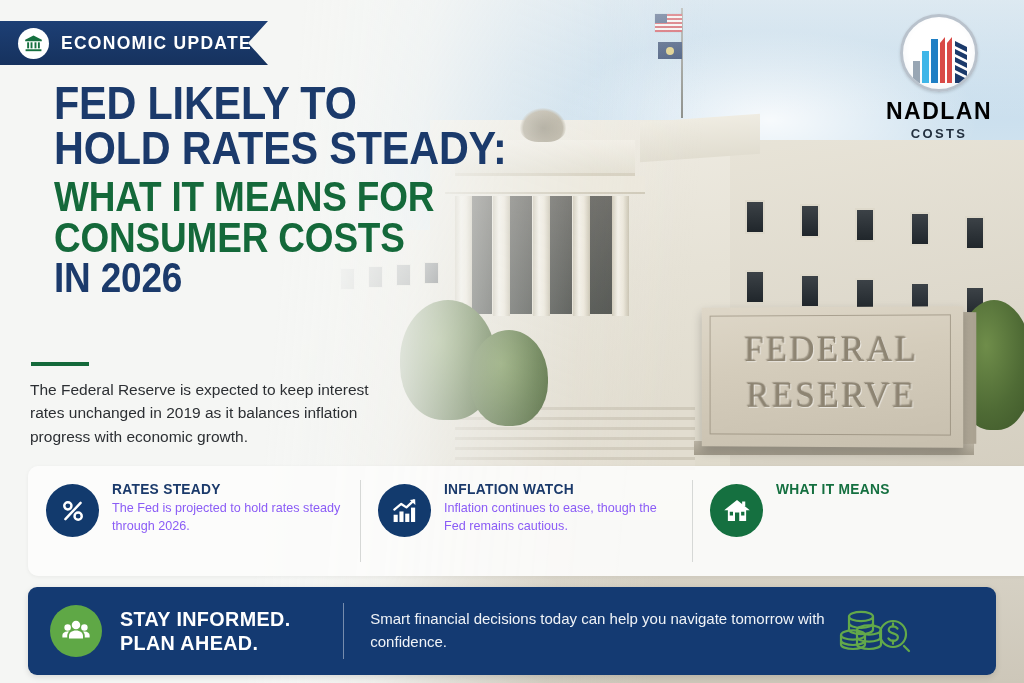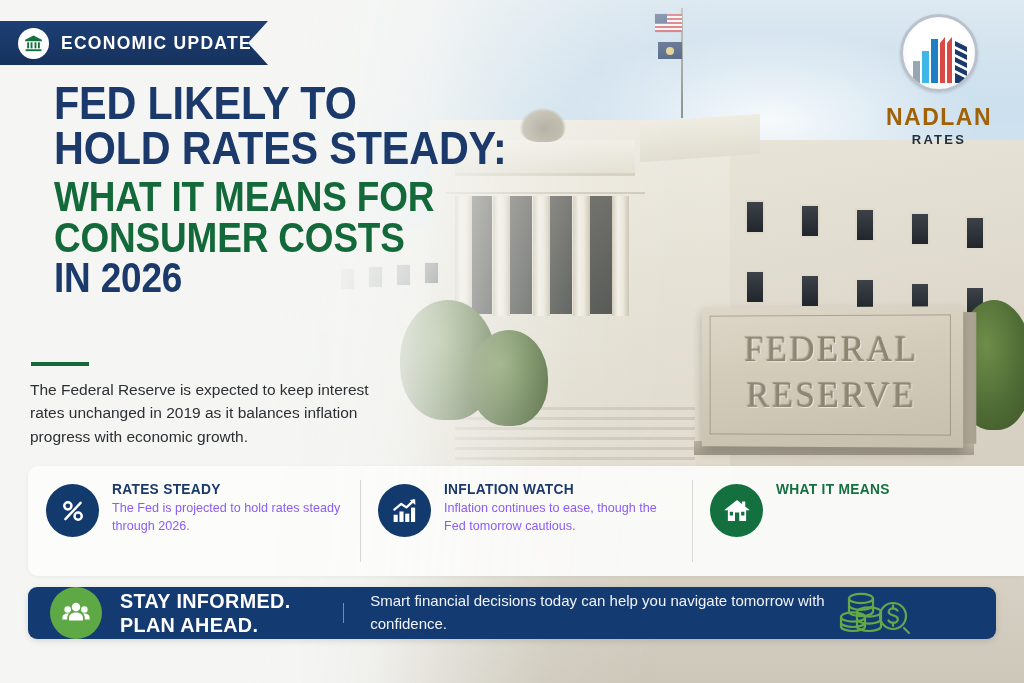--- a/index.html
+++ b/index.html
@@ -280,25 +280,25 @@
     width: 78px; height: 78px;
     margin: 0 auto;
     border-radius: 50%;
     background: radial-gradient(circle at 50% 45%, #ffffff 55%, #eceff2 100%);
     border: 3px solid #b9c2cc;
     display: flex; align-items: flex-end; justify-content: center;
     overflow: hidden;
     box-shadow: 0 1px 3px rgba(0,0,0,.15);
   }
   .logo-name {
-    margin-top: 12px;
+    margin-top: 6px;
     font-size: 23px;
     font-weight: 700;
     letter-spacing: 1.5px;
-    color: #a16207;
+    color: #000000;
   }
   .logo-sub {
     font-size: 13px;
     font-weight: 700;
     letter-spacing: 2.3px;
     color: #23303f;
     margin-top: 1px;
   }
 
   
@@ -348,21 +348,21 @@
   .card-text {
     font-size: 12.6px;
     line-height: 1.42;
     color: #8b5cf6;
   }
 
   
   .banner {
     position: absolute;
     left: 28px; top: 587px;
-    width: 968px; height: 52px;
+    width: 968px; height: 88px;
     background: #143a72;
     border-radius: 9px;
     display: flex;
     align-items: center;
     padding: 0 26px 0 22px;
     z-index: 6;
     box-shadow: 0 2px 6px rgba(0,0,0,.12);
   }
   .banner-icon {
     width: 52px; height: 52px; border-radius: 50%;
@@ -487,21 +487,21 @@
         <g fill="#1b3a6b">
           <path d="M46 10 L58 16 L58 21 L46 15 Z"></path>
           <path d="M46 18 L58 24 L58 29 L46 23 Z"></path>
           <path d="M46 26 L58 32 L58 37 L46 31 Z"></path>
           <path d="M46 34 L58 40 L58 45 L46 39 Z"></path>
           <path d="M46 42 L58 48 L58 52 L46 52 Z"></path>
         </g>
       </svg>
     </div>
     <div class="logo-name">NADLAN</div>
-    <div class="logo-sub">RATES</div>
+    <div class="logo-sub">COSTS</div>
   </div>
 
   <div class="headline">
     <div class="hl navy">FED LIKELY TO</div>
     <div class="hl navy">HOLD RATES STEADY:</div>
     <div class="hl-gap"></div>
     <div class="hl green small">WHAT IT MEANS FOR</div>
     <div class="hl green small">CONSUMER COSTS</div>
     <div class="hl navy small">IN 2026</div>
   </div>
@@ -533,21 +533,21 @@
             <rect x="7.8" y="12.8" width="3.4" height="8.7"></rect>
             <rect x="12.6" y="14.6" width="3.4" height="6.9"></rect>
             <rect x="17.4" y="9.6" width="3.4" height="11.9"></rect>
           </g>
           <polyline points="3.6,11.2 9.3,6.6 13.6,9.4 19.6,3.8" fill="none" stroke="#fff" stroke-width="1.9" stroke-linecap="round" stroke-linejoin="round"></polyline>
           <polygon points="20.8,2.6 21,7.4 16.4,3.4" fill="#fff"></polygon>
         </svg>
       </span>
       <div class="card-body">
         <div class="card-title navy">INFLATION WATCH</div>
-        <div class="card-text">Inflation continues to ease, though the Fed tomorrow cautious.</div>
+        <div class="card-text">Inflation continues to ease, though the Fed remains cautious.</div>
       </div>
     </div>
 
     <div class="card">
       <span class="card-icon green">
         <svg width="30" height="30" viewBox="0 0 24 24" fill="#fff" aria-hidden="true">
           <path d="M12 3.1 1.8 11.3h2.9V20h14.6v-8.7h2.9L12 3.1z"></path>
           <rect x="16.1" y="4.4" width="2.5" height="3.6"></rect>
           <rect x="6.2" y="12.6" width="2.6" height="3" fill="#157040"></rect>
           <rect x="10.4" y="13.2" width="3.4" height="6.8" fill="#157040"></rect>

